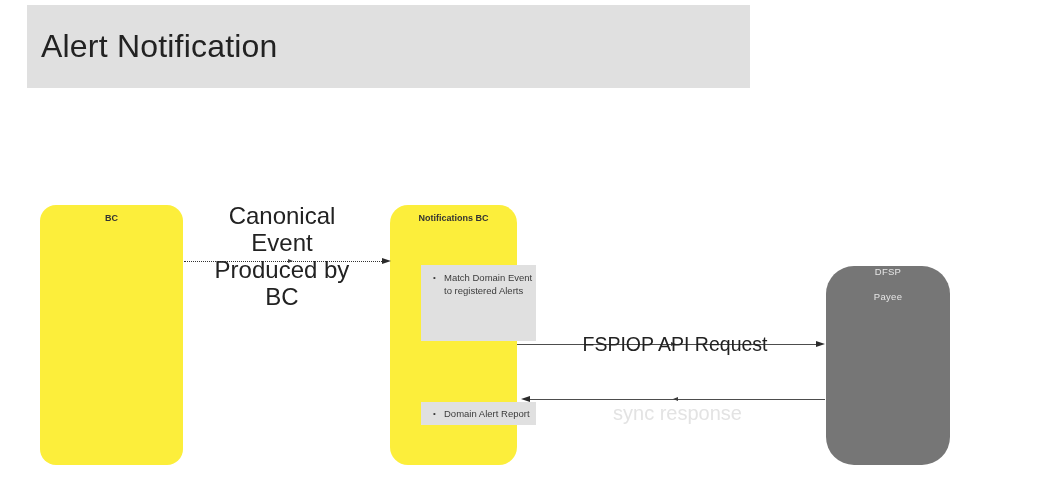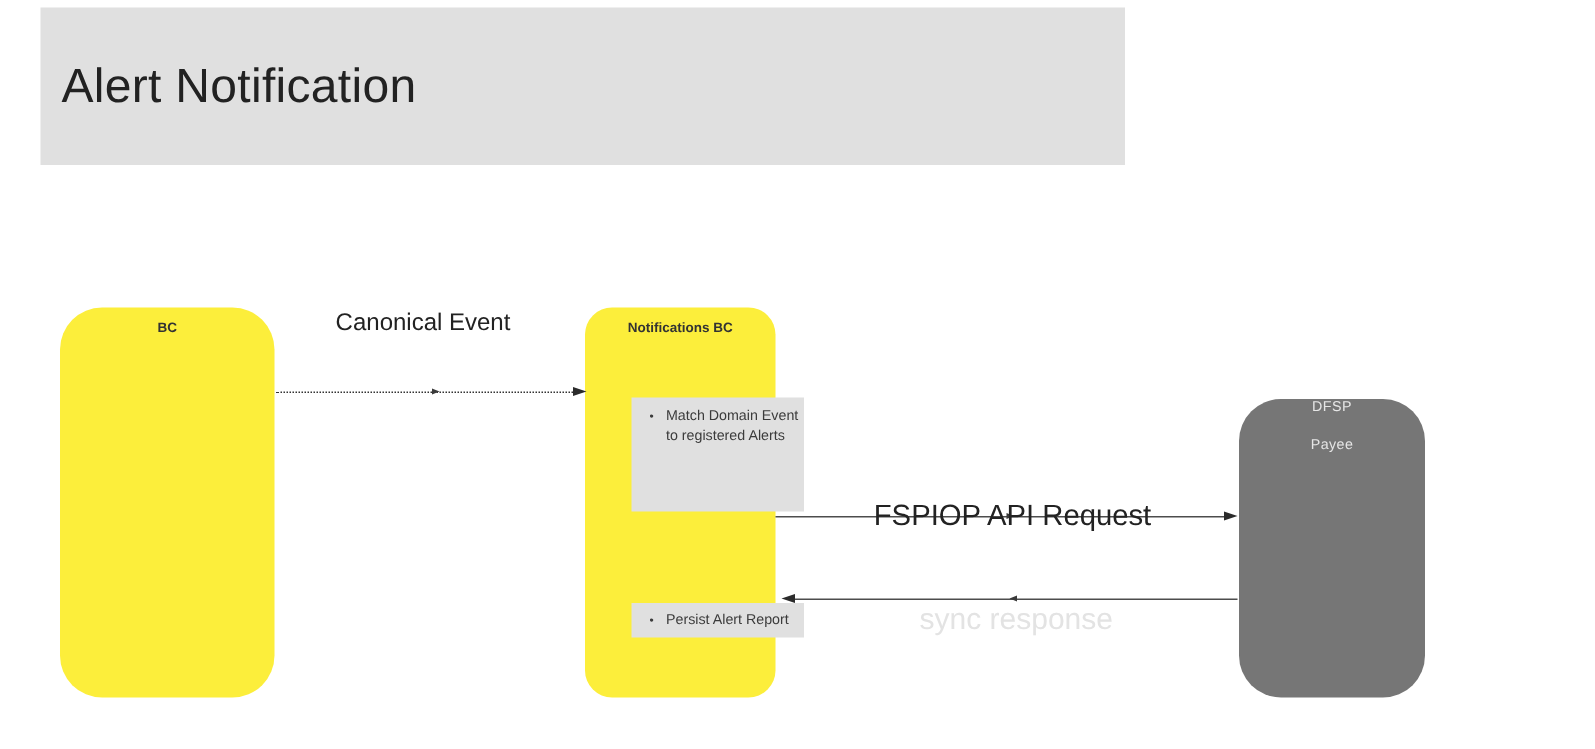--- a/index.html
+++ b/index.html
@@ -13,41 +13,41 @@
     width: 1063px;
     height: 499px;
     background: #ffffff;
     overflow: hidden;
   }
 
   
   .title-bar {
     position: absolute;
     left: 27px; top: 5px;
-    width: 723px; height: 105px;
+    width: 723px; height: 83px;
     background: var(--title-bg, #E0E0E0);
     display: flex;
     align-items: center;
     padding-left: 14px;
     box-sizing: border-box;
   }
   .title-bar .title-text {
     font-size: 32px;
     color: var(--text-dark, #222);
     letter-spacing: 0.2px;
   }
 
   
   .node {
     position: absolute;
     box-sizing: border-box;
   }
   .node-yellow {
     background: var(--node-yellow, #FCEE3B);
-    border-radius: 28px;
+    border-radius: 16px;
   }
   .node-label {
     padding-top: 8px;
     text-align: center;
     font-size: 9px;
     font-weight: bold;
     color: #333333;
   }
   .node-bc {
     left: 40px; top: 205px;
@@ -137,21 +137,21 @@
   #arrow-sync      { left: 521px; top: 395px; width: 304px; }
 
   
   .edge-label {
     position: absolute;
     text-align: center;
     color: var(--text-dark, #1a1a1a);
   }
   #label-canonical {
     left: 201px; top: 202px; width: 162px;
-    font-size: 16px;
+    font-size: 24px;
     line-height: 27px;
   }
   #label-fspiop {
     left: 560px; top: 333px; width: 230px;
     font-size: 19.5px;
   }
   #label-sync {
     left: 560px; top: 402px; width: 235px;
     font-size: 20px;
     color: var(--muted-label, #E3E3E3);
@@ -174,32 +174,33 @@
     <div class="node-label">Notifications BC</div>
 
     <div class="inner-box tasks-box">
       <ul>
         <li>Match Domain Event to registered Alerts</li>
       </ul>
     </div>
 
     <div class="inner-box persist-box">
       <ul>
-        <li>Persist Alert Report</li>
+        <li>Domain Alert Report</li>
       </ul>
     </div>
   </div>
 
   <div class="node node-dfsp">
     <div>DFSP</div>
     <div>Payee</div>
   </div>
 
   <div class="edge-label" id="label-canonical">
     <div>Canonical Event</div>
+    <div>Produced by BC</div>
   </div>
   <div class="arrow dotted" id="arrow-canonical">
     <div class="line"></div>
     <div class="mid-marker mid-right"></div>
     <div class="head head-right"></div>
   </div>
 
   <div class="arrow" id="arrow-fspiop">
     <div class="line"></div>
     <div class="mid-marker mid-right"></div>

